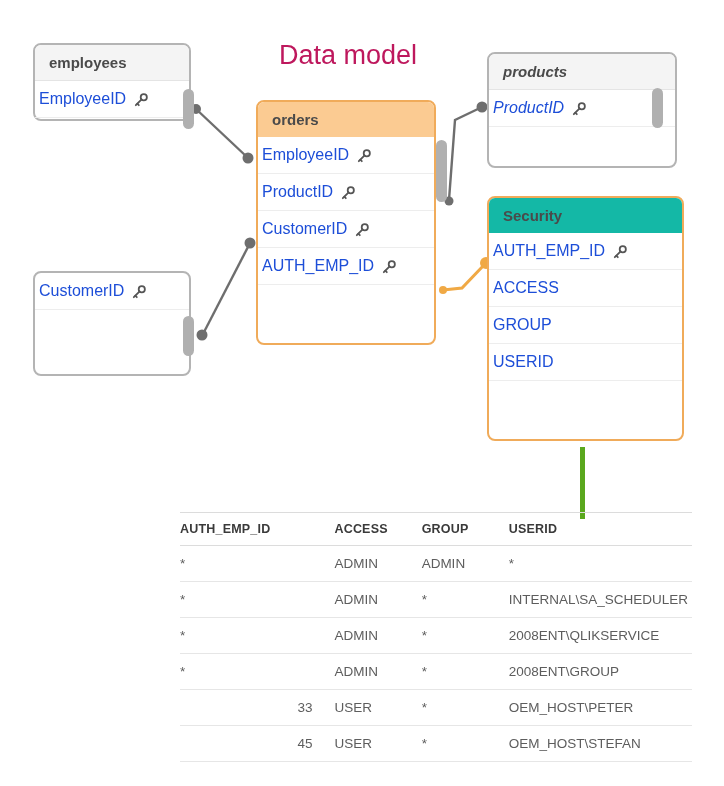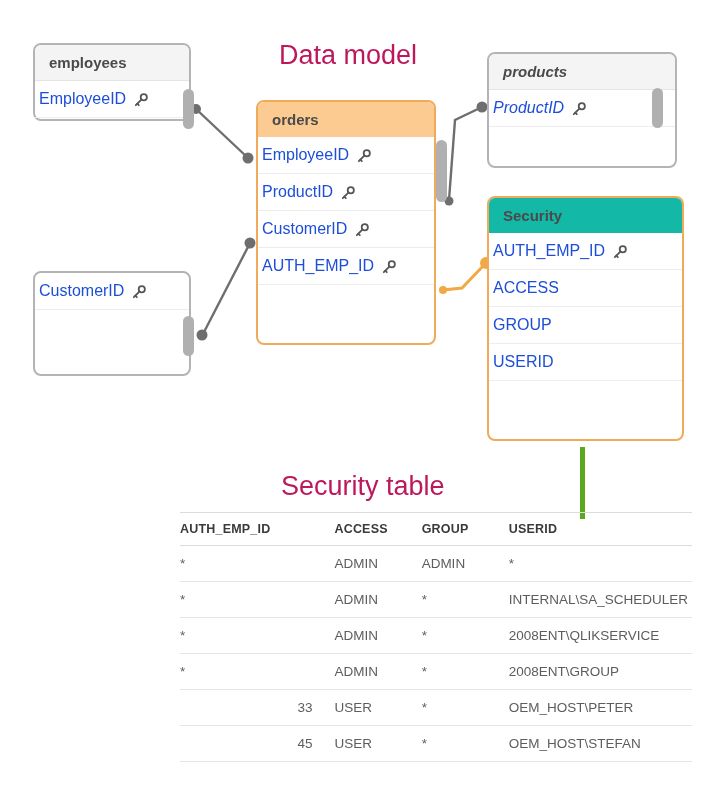--- a/index.html
+++ b/index.html
@@ -290,21 +290,20 @@
     </div>
     <div class="tbl-field last">
       <span class="fname">USERID</span>
     </div>
     <div class="tbl-filler"></div>
   </div>
 
   <div id="greenline"></div>
 
   <div class="title" style="left:279px; top:40px;">Data model</div>
-  <div class="title" style="left:281px; top:471px;">Security table</div>
 
   <table id="sectable">
     <thead>
       <tr>
         <th class="c0">AUTH_EMP_ID</th>
         <th class="c1">ACCESS</th>
         <th class="c2">GROUP</th>
         <th class="c3">USERID</th>
       </tr>
     </thead>

